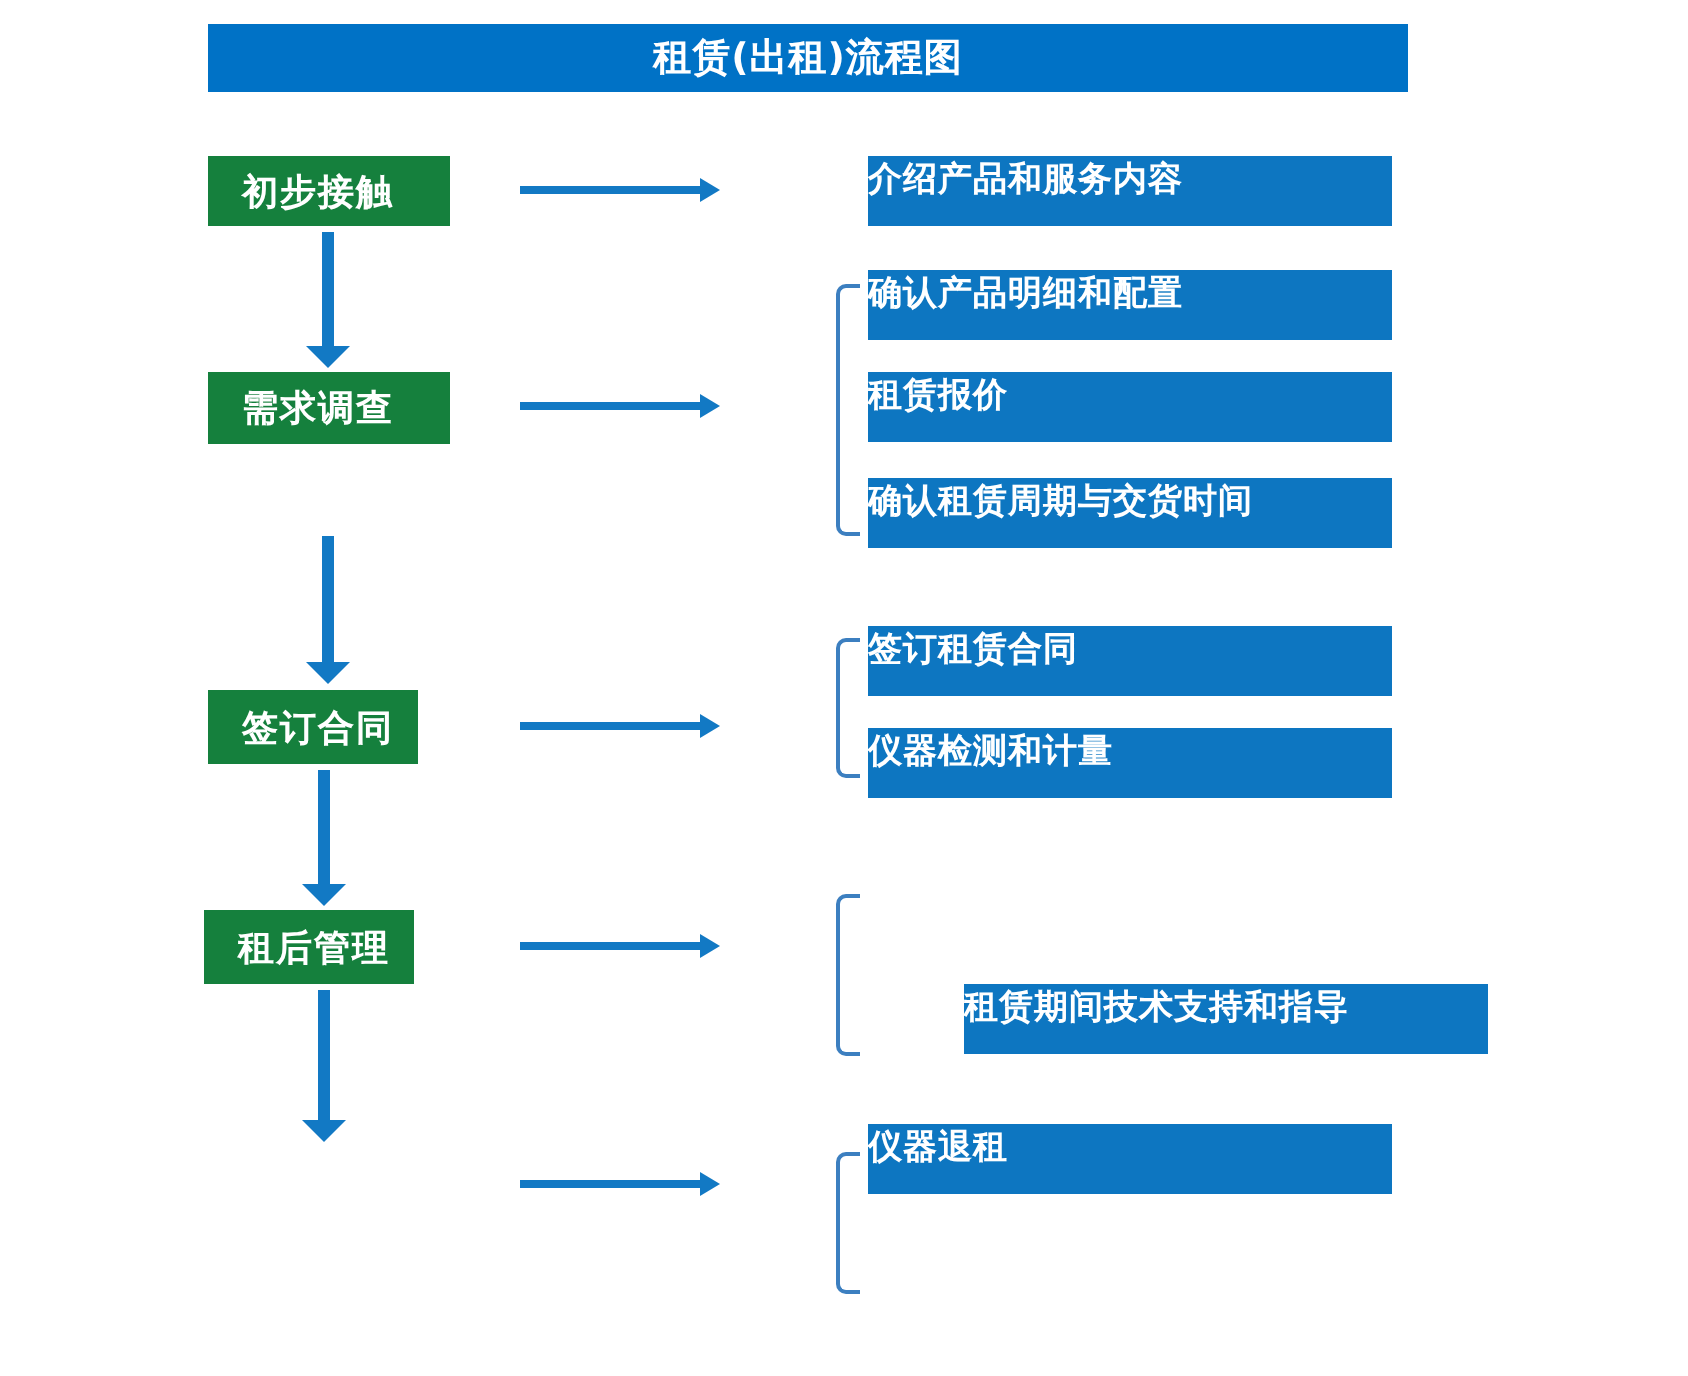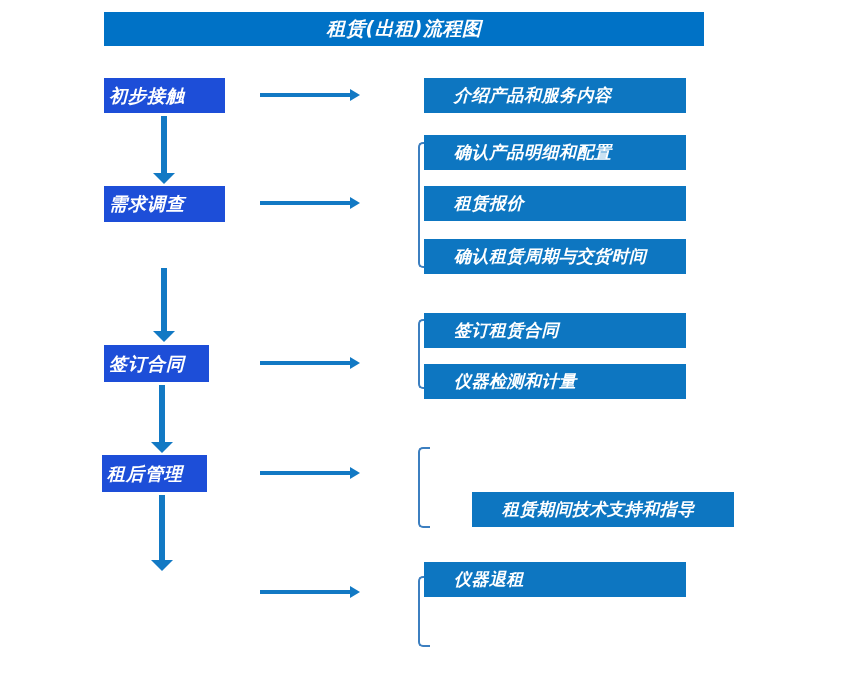--- a/index.html
+++ b/index.html
@@ -1,50 +1,50 @@
 <!DOCTYPE html>
 <html><head>
 <meta charset="utf-8">
 <style>
   html,body{margin:0;padding:0;background:#ffffff;}
   body{
     font-family:"DejaVu Sans","Liberation Sans",sans-serif;
     width:844px;height:688px;overflow:hidden;
   }
-  #canvas{position:relative;width:844px;height:556px;background:#ffffff;font-style:italic;}
+  #canvas{position:relative;width:844px;height:556px;background:#ffffff;}
 
   .title-bar{
     position:absolute;
     left:104px;top:12px;width:600px;height:34px;
     background:#0072C6;
     color:#ffffff;
     font-size:19px;font-weight:bold;
     display:flex;align-items:center;justify-content:center;
     letter-spacing:0.5px;
   }
 
   .stage-box{
     position:absolute;
-    background:#1d4ed8;
+    background:#15803d;
     color:#ffffff;
     font-size:18px;font-weight:bold;
     display:flex;align-items:center;
-    padding-left:5px;
+    padding-left:17px;
     box-sizing:border-box;
     letter-spacing:1px;
   }
 
   .detail-box{
     position:absolute;
-    left:424px;width:262px;height:35px;
+    left:434px;width:262px;height:35px;
     background:#0D76C1;
     color:#ffffff;
     font-size:17px;font-weight:bold;
-    display:flex;align-items:center;
-    padding-left:30px;
+    display:flex;align-items:flex-start;
+    padding-left:0;
     box-sizing:border-box;
     letter-spacing:0.5px;
   }
 
   
   .v-arrow{position:absolute;width:22px;}
   .v-arrow .stem{
     position:absolute;left:8px;top:0;width:6px;
     background:#1279C4;
   }

